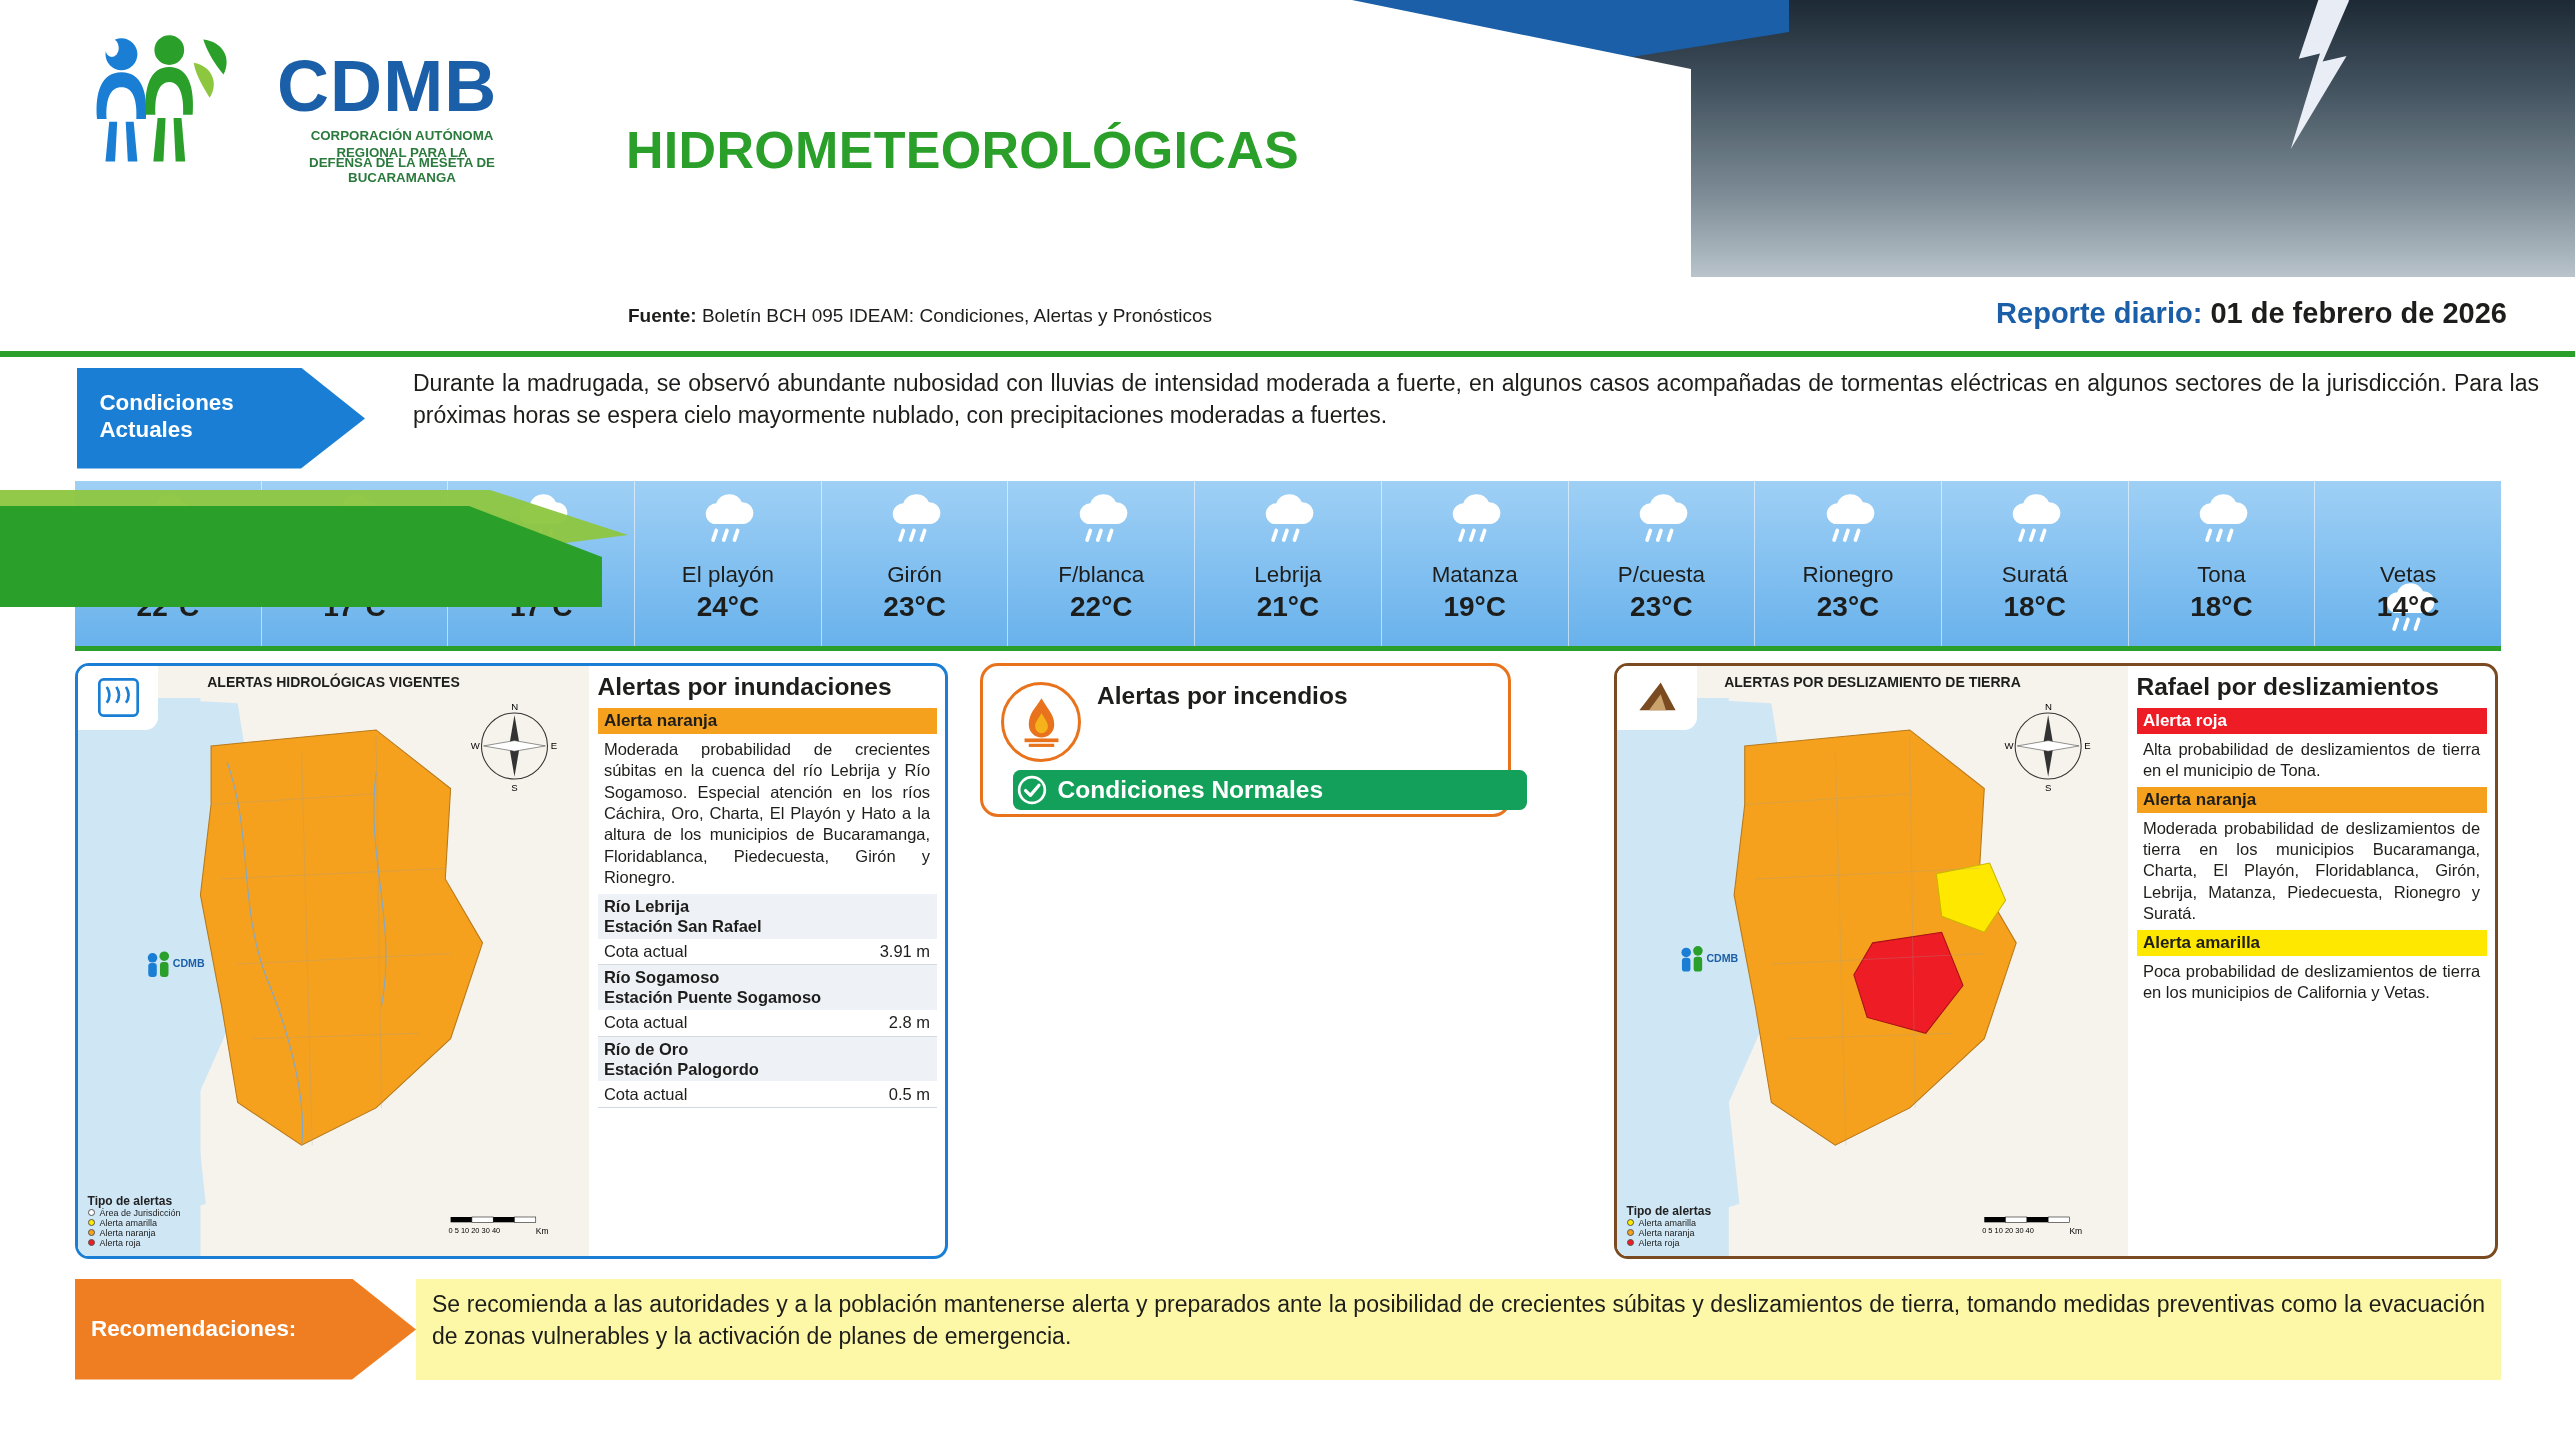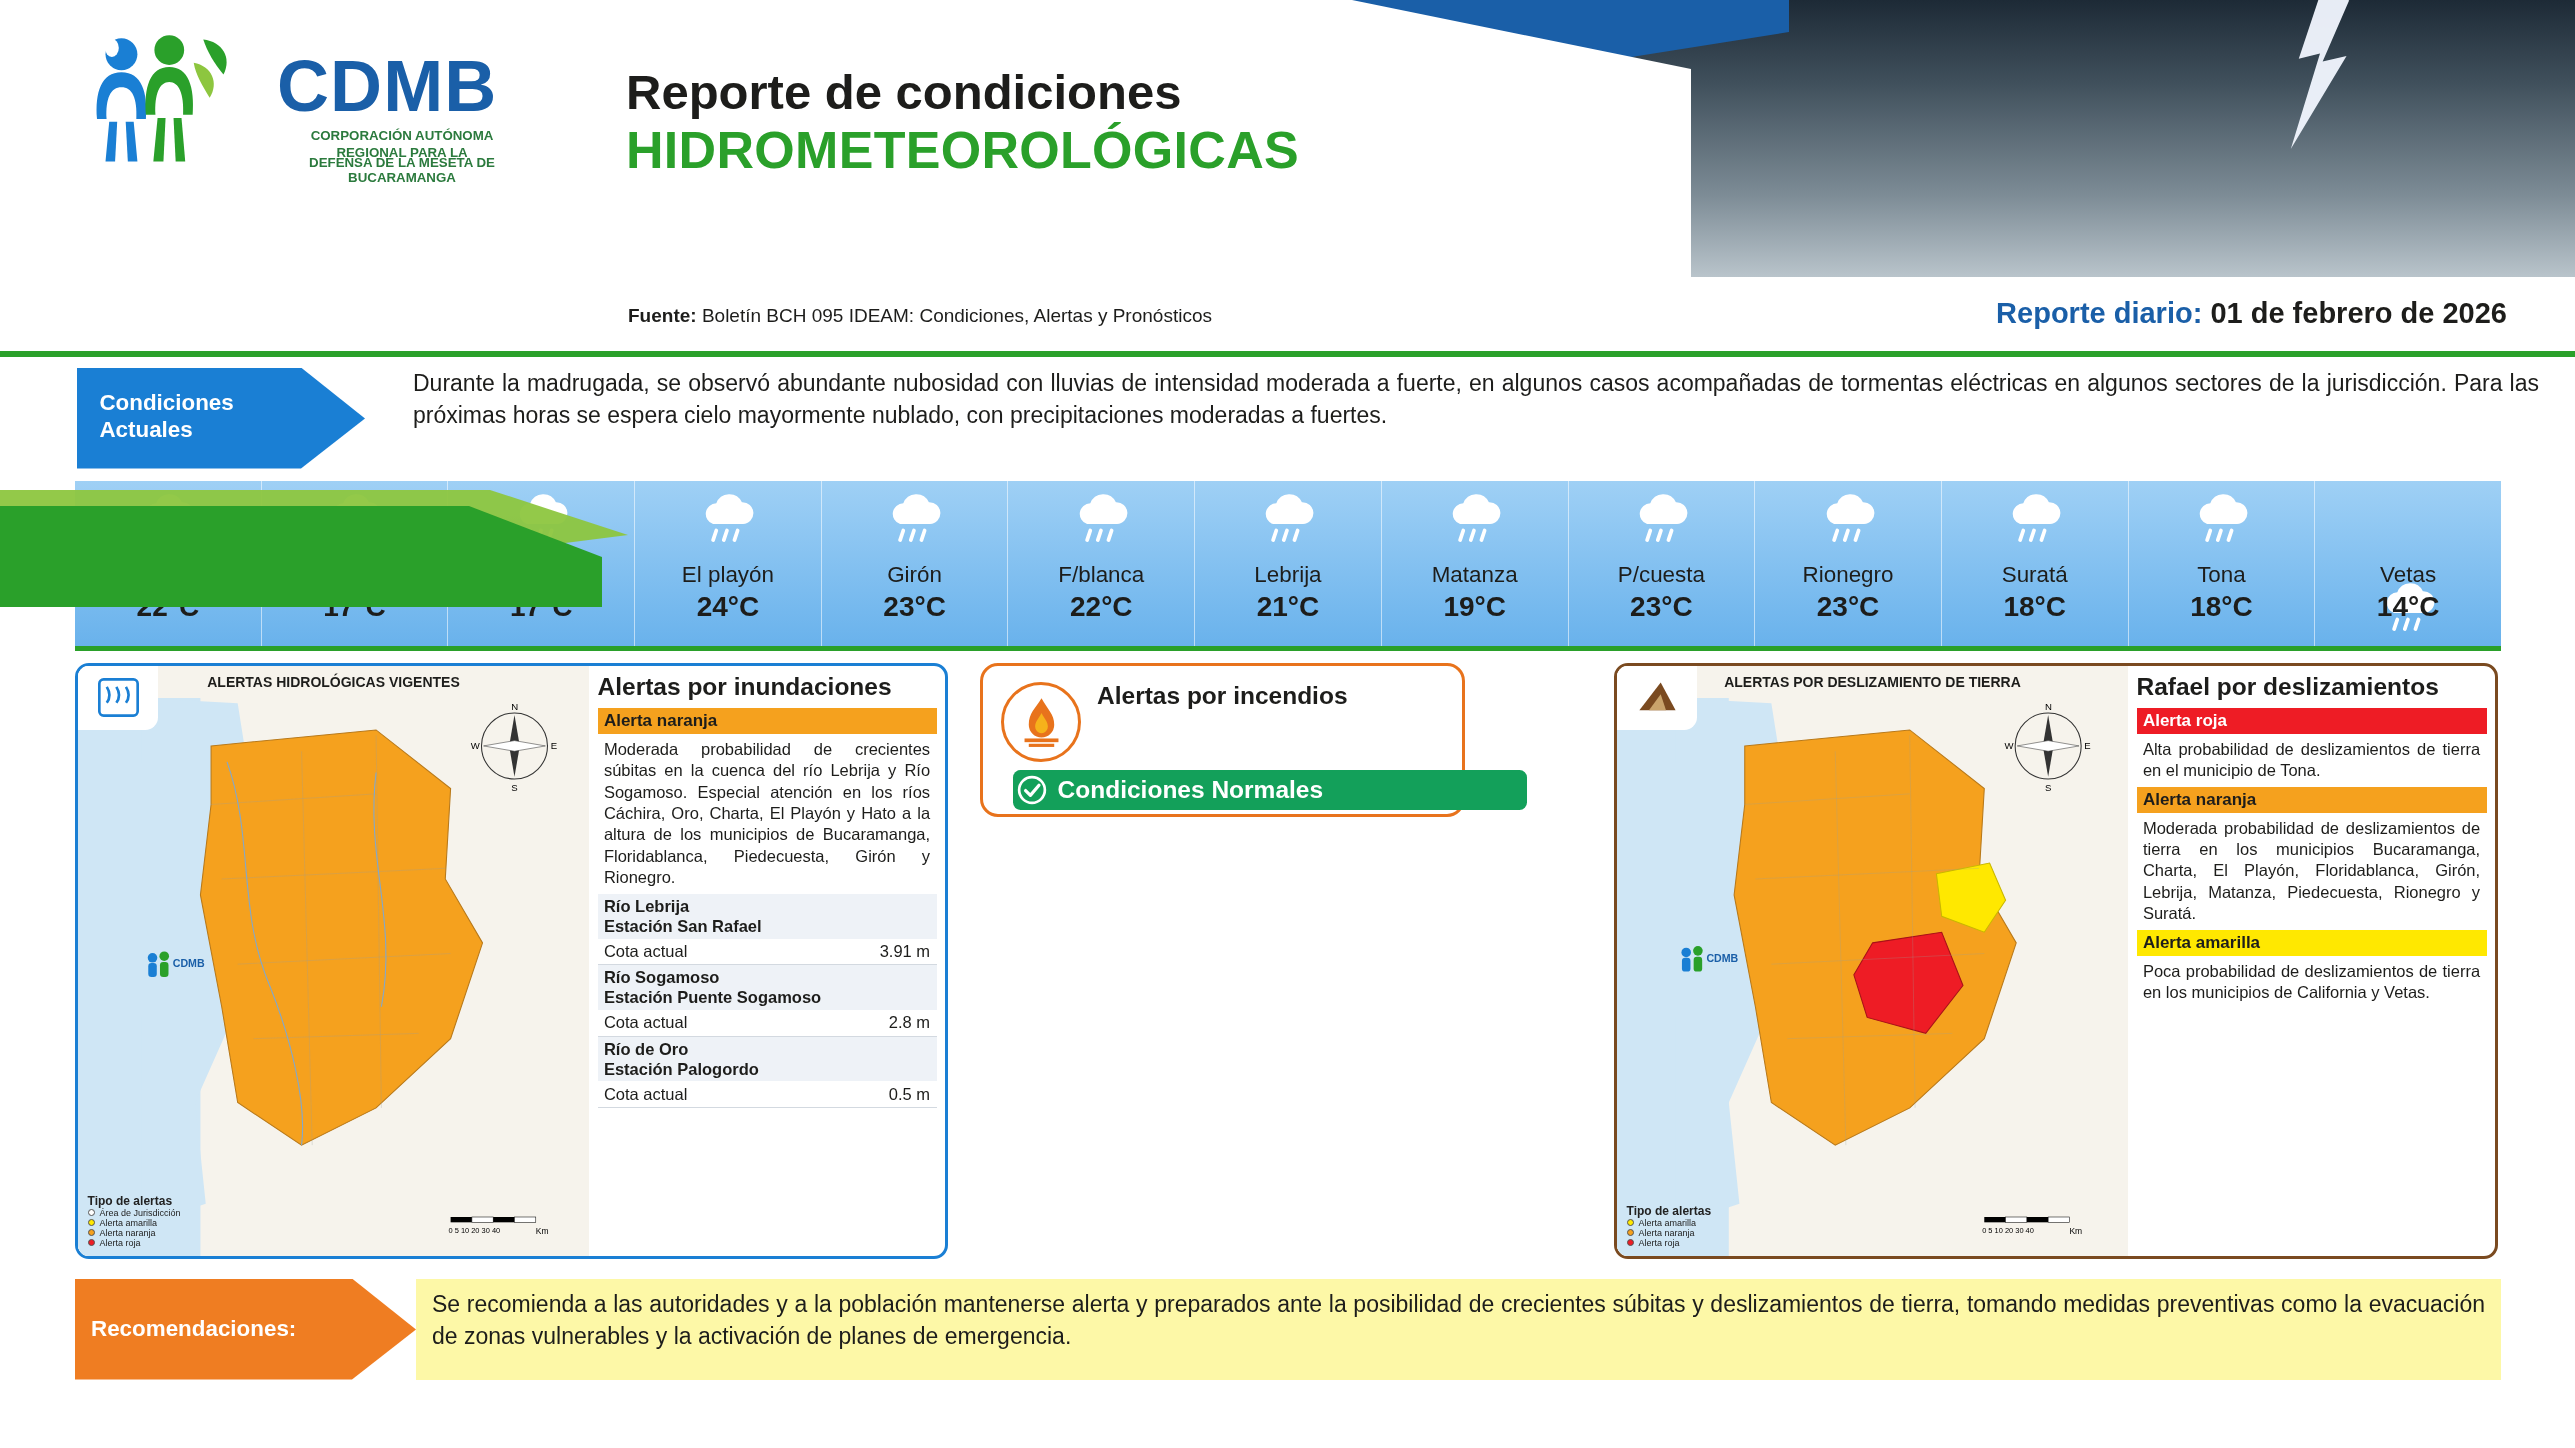--- a/index.html
+++ b/index.html
@@ -191,21 +191,21 @@
   .cota {
     display:flex; justify-content:space-between;
     font-size:16.5px; color:#1d1d1b; padding:3.2px 6.4px;
     border-bottom:1.1px solid #d3d9e0;
     gap:44px;
   }
   .cota .val { font-weight:normal; }
 
   
   .panel-fire {
-    position:absolute; left:905px; top:0; width:485px; height:154px;
+    position:absolute; left:905px; top:0; width:531px; height:154px;
     border:3.2px solid #e8731c; border-radius:18px; background:#ffffff;
   }
   .fire-icon-wrap {
     position:absolute; left:18px; top:16px; width:80px; height:80px;
     border:3.7px solid #e8731c; border-radius:50%;
     display:flex; align-items:center; justify-content:center;
   }
   .fire-title {
     position:absolute; left:114px; top:16px;
     font-size:24.5px; font-weight:bold; color:#1d1d1b; line-height:1.15;
@@ -275,21 +275,20 @@
       <path d="M176 158 L 191 158 L 198 240 L 180 240 Z" fill="#2aa02a"></path>
       <path d="M232 10 C 268 14, 286 44, 270 76 C 252 54, 240 34, 232 10 Z" fill="#2aa02a"></path>
       <path d="M214 54 C 248 60, 262 92, 244 120 C 230 96, 218 78, 214 54 Z" fill="#8dc63f"></path>
       <ellipse cx="60" cy="26" rx="13" ry="17" fill="#ffffff"></ellipse>
     </svg>
     <div class="logo-cdmb">CDMB</div>
     <div class="logo-sub1">CORPORACIÓN AUTÓNOMA REGIONAL PARA LA</div>
     <div class="logo-sub2">DEFENSA DE LA MESETA DE BUCARAMANGA</div>
   </div>
 
-  <div class="title-1">Reporte de condiciones</div>
   <div class="title-2">HIDROMETEOROLÓGICAS</div>
 </div>
 
 <div class="source-bar">
   <div class="green-band-light"></div>
   <div class="green-band"></div>
   <div class="url-text">www.cdmb.gov.co</div>
   <div class="fuente">
     <b>Fuente:</b><span> Boletín BCH 095 IDEAM: Condiciones, Alertas y Pronósticos</span>
   </div>

